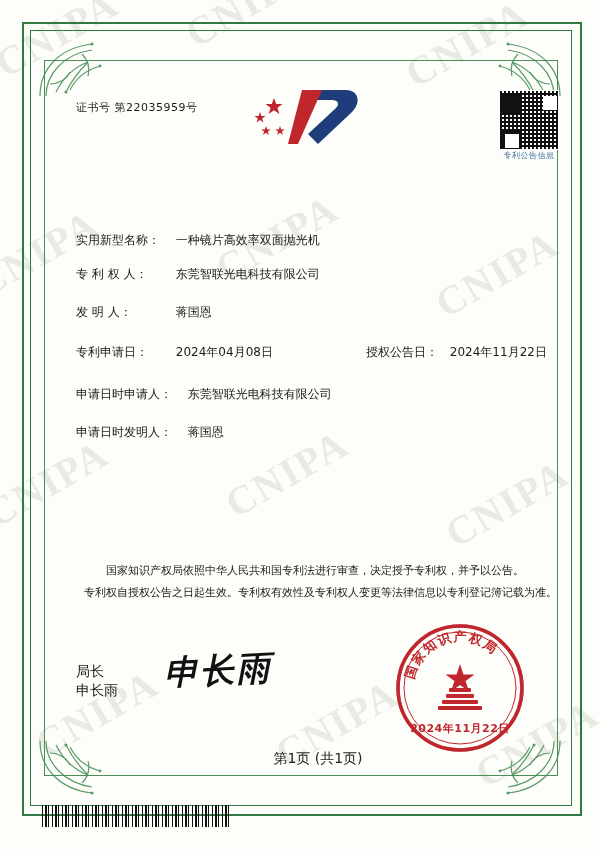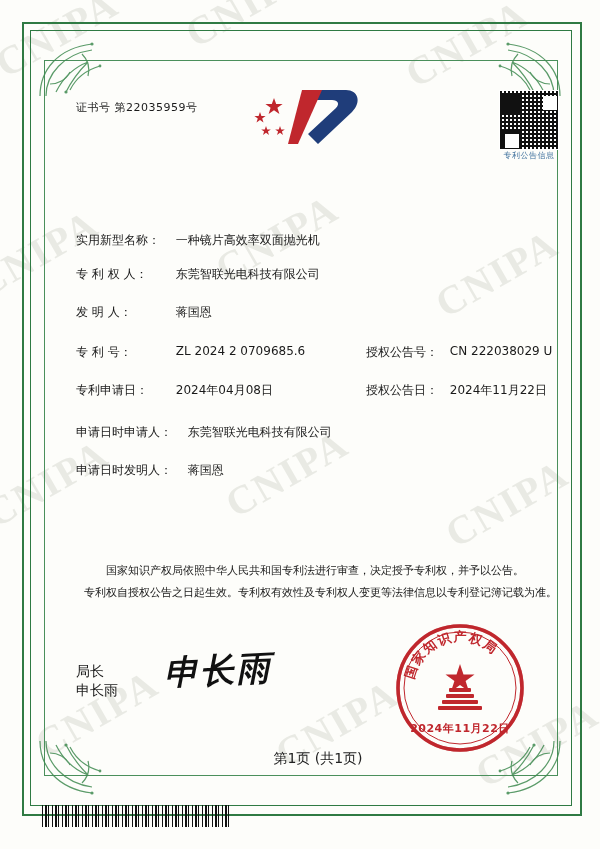--- a/index.html
+++ b/index.html
@@ -375,28 +375,20 @@
         <span class="lbl">专 利 权 人：</span>
         <span class="val">东莞智联光电科技有限公司</span>
       </div>
 
 
       <div class="row" style="height:40px">
         <span class="lbl">发 明 人：</span>
         <span class="val">蒋国恩</span>
       </div>
 
-      <div class="row" style="height:38px">
-        <span class="lbl">专 利 号：</span>
-        <span class="val">ZL 2024 2 0709685.6</span>
-        <span class="col2">
-          <span class="lbl">授权公告号：</span>
-          <span class="val">CN 222038029 U</span>
-        </span>
-      </div>
 
       <div class="row" style="height:42px">
         <span class="lbl">专利申请日：</span>
         <span class="val">2024年04月08日</span>
         <span class="col2">
           <span class="lbl">授权公告日：</span>
           <span class="val">2024年11月22日</span>
         </span>
       </div>
 

